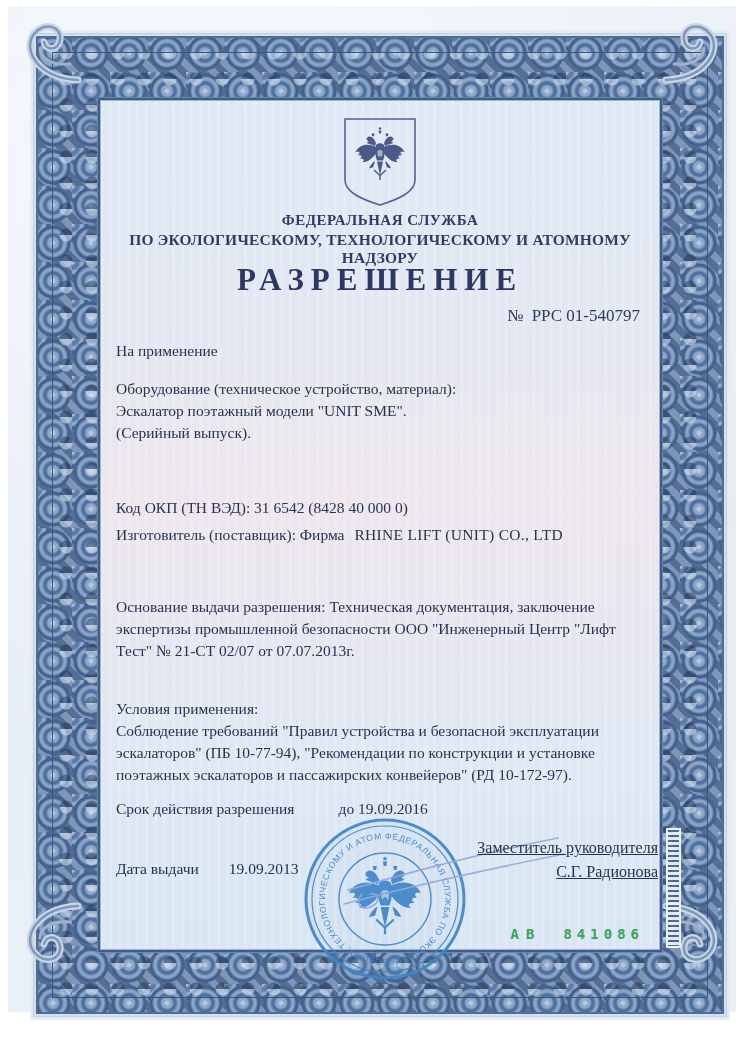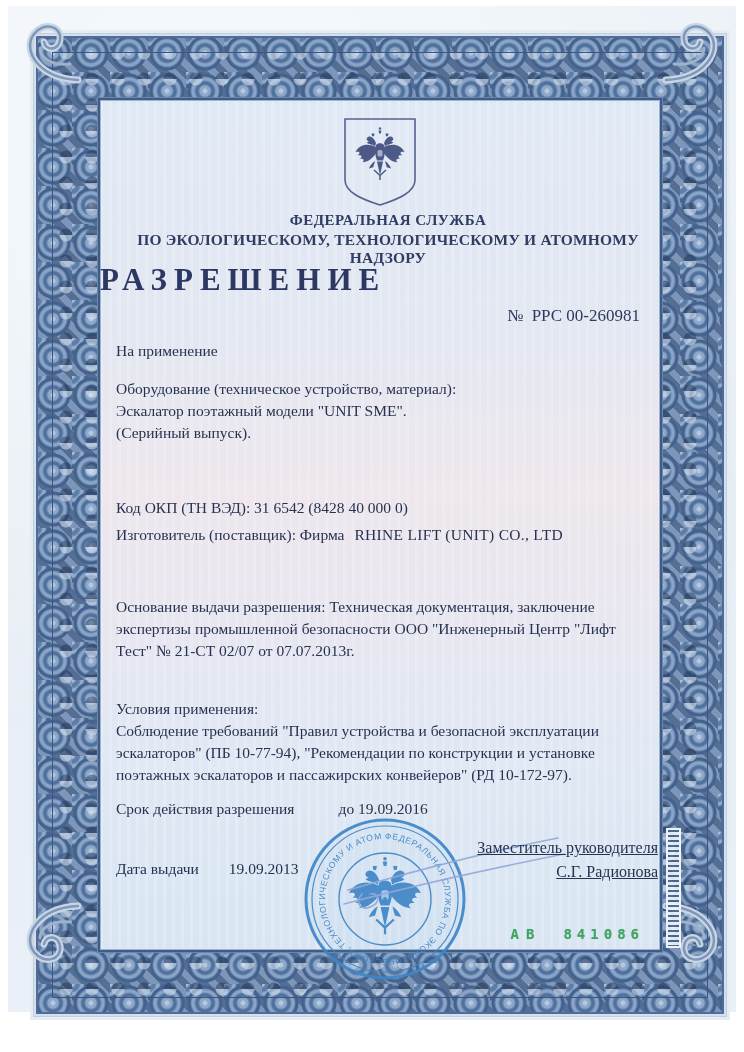--- a/index.html
+++ b/index.html
@@ -48,26 +48,26 @@
   }
 
   .corner-flourish { position:absolute; width:74px; height:74px; z-index:3; }
   .cf-tl { left:4px;  top:8px; }
   .cf-tr { right:4px; top:8px;  transform:scaleX(-1); }
   .cf-bl { left:4px;  bottom:40px; transform:scaleY(-1); }
   .cf-br { right:4px; bottom:40px; transform:scale(-1,-1); }
 
   .emblem { position:absolute; left:50%; top:14px; transform:translateX(-50%); }
 
-  .agency { position:absolute; left:8px; width:100%; text-align:center; color:#303c62; font-weight:bold; }
+  .agency { position:absolute; left:0; width:100%; text-align:center; color:#303c62; font-weight:bold; }
   .agency-1 { top:112px; font-size:15px; letter-spacing:.5px; }
   .agency-2 { top:131px; font-size:15.5px; letter-spacing:.2px; }
 
   .doc-title {
-    position:absolute; top:162px; left:0; width:100%; 
+    position:absolute; top:162px; left:0; width:100%; text-align:center;
     font-size:31px; font-weight:bold; letter-spacing:7px; color:#2c3863;
   }
   .doc-number {
     position:absolute; top:206px; right:20px; font-size:17px; color:#2e3a5e;
   }
   .doc-number .num-label { margin-right:8px; }
 
   .bodytext { position:absolute; left:16px; right:16px; color:#26324f; font-size:15.5px; line-height:22px; }
   .t-subject      { top:240px; }
   .t-equip        { top:278px; }
@@ -162,21 +162,21 @@
       <g color="#4d5a88">
         <use href="#eagle" x="13" y="8" width="60" height="68"></use>
       </g>
     </svg>
 
     <div class="agency agency-1">ФЕДЕРАЛЬНАЯ СЛУЖБА</div>
     <div class="agency agency-2">ПО ЭКОЛОГИЧЕСКОМУ, ТЕХНОЛОГИЧЕСКОМУ И АТОМНОМУ НАДЗОРУ</div>
 
     <div class="doc-title">РАЗРЕШЕНИЕ</div>
     <div class="doc-number">
-      <span class="num-label">№</span><span>РРС 00-260981</span>
+      <span class="num-label">№</span><span>РРС 01-540797</span>
     </div>
 
     <div class="bodytext t-subject">На применение</div>
 
     <div class="bodytext t-equip">
       <div>Оборудование (техническое устройство, материал):</div>
       <div>Эскалатор поэтажный модели "UNIT SME".</div>
       <div>(Серийный выпуск).</div>
     </div>
 

